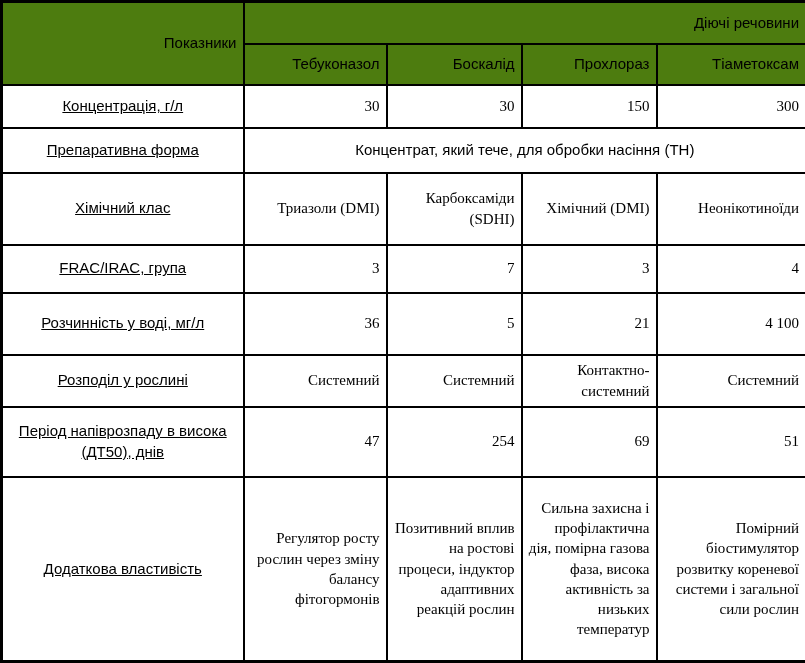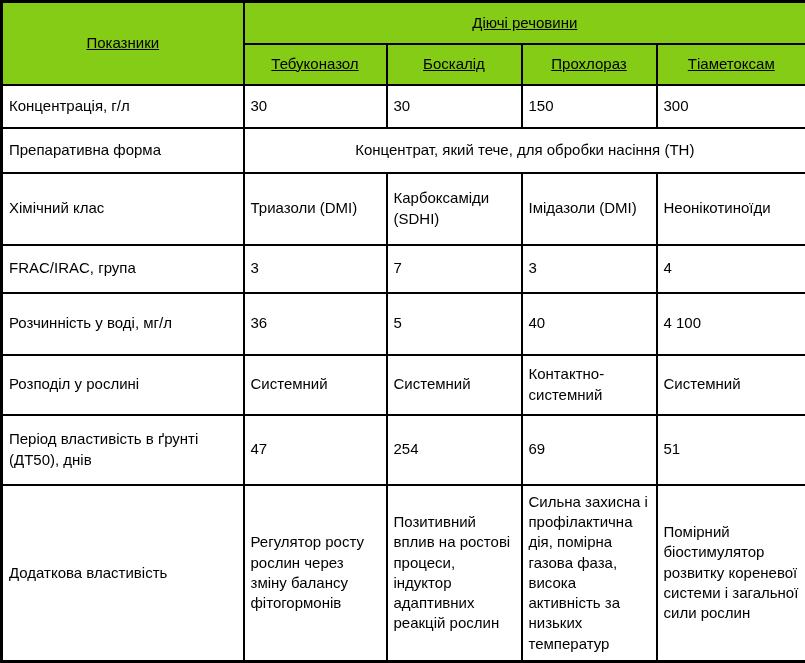--- a/index.html
+++ b/index.html
@@ -26,34 +26,35 @@
     box-sizing: border-box;
     padding: 2px 6px;
     color: #000000;
     font-size: 15px;
     font-weight: normal;
     vertical-align: middle;
     overflow: hidden;
     line-height: 1.35;
   }
   th.green {
-    background: #84cc16;
+    background: #4d7c0f;
     color: #ffffff;
     font-weight: bold;
     font-size: 17px;
+    text-align: right;
+  }
+  td.row-label {
     text-align: center;
+    padding-left: 10px;
+    padding-right: 8px;
     text-decoration: underline;
   }
-  td.row-label {
-    text-align: left;
-    padding-left: 10px;
-    padding-right: 8px;
-  }
   td.val {
-    text-align: left;
+    text-align: right;
+    font-family: Liberation Serif, serif;
   }
   td.span-val {
     text-align: center;
     margin-top: 31px;
   }
 </style>
 </head>
 <body>
 
 <div class="table-wrap">
@@ -86,46 +87,46 @@
         <td class="val">300</td>
       </tr>
       <tr style="height:45px">
         <td class="row-label">Препаративна форма</td>
         <td class="span-val" colspan="4">Концентрат, який тече, для обробки насіння (ТН)</td>
       </tr>
       <tr style="height:72px">
         <td class="row-label">Хімічний клас</td>
         <td class="val">Триазоли (DMI)</td>
         <td class="val">Карбоксаміди (SDHI)</td>
-        <td class="val">Імідазоли (DMI)</td>
+        <td class="val">Хімічний (DMI)</td>
         <td class="val">Неонікотиноїди</td>
       </tr>
       <tr style="height:48px">
         <td class="row-label">FRAC/IRAC, група</td>
         <td class="val">3</td>
         <td class="val">7</td>
         <td class="val">3</td>
         <td class="val">4</td>
       </tr>
       <tr style="height:62px">
         <td class="row-label">Розчинність у воді, мг/л</td>
         <td class="val">36</td>
         <td class="val">5</td>
-        <td class="val">40</td>
+        <td class="val">21</td>
         <td class="val">4 100</td>
       </tr>
-      <tr style="height:60px">
+      <tr style="height:52px">
         <td class="row-label">Розподіл у рослині</td>
         <td class="val">Системний</td>
         <td class="val">Системний</td>
         <td class="val">Контактно-системний</td>
         <td class="val">Системний</td>
       </tr>
       <tr style="height:70px">
-        <td class="row-label">Період властивість в ґрунті (ДТ50), днів</td>
+        <td class="row-label">Період напіврозпаду в висока (ДТ50), днів</td>
         <td class="val">47</td>
         <td class="val">254</td>
         <td class="val">69</td>
         <td class="val">51</td>
       </tr>
       <tr>
         <td class="row-label">Додаткова властивість</td>
         <td class="val">Регулятор росту рослин через зміну балансу фітогормонів</td>
         <td class="val">Позитивний вплив на ростові процеси, індуктор адаптивних реакцій рослин</td>
         <td class="val">Сильна захисна і профілактична дія, помірна газова фаза, висока активність за низьких температур</td>

